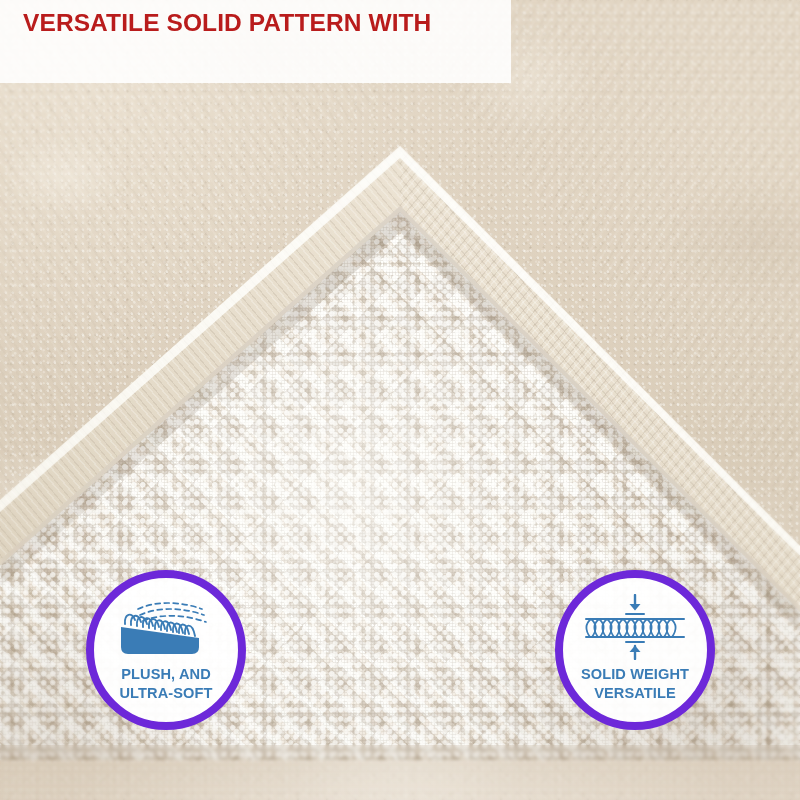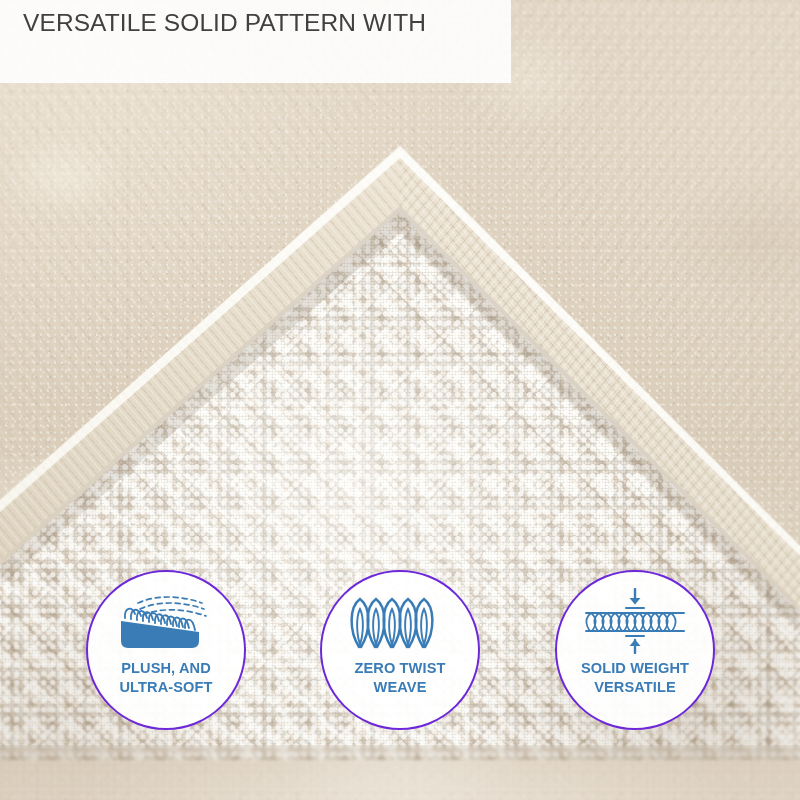--- a/index.html
+++ b/index.html
@@ -235,39 +235,39 @@
     position: absolute;
     left: 0; top: 0;
     width: 511px; height: 83px;
     background: rgba(255,255,255,.88);
     box-sizing: border-box;
     padding: 9px 0 0 23px;
   }
   .headline-line {
     font-size: 24.5px;
     line-height: 28px;
-    font-weight: normal;
+    font-weight: bold;
     letter-spacing: .1px;
-    color: #404040;
+    color: #b91c1c;
     white-space: nowrap;
   }
 
   
   .badges {
     position: absolute;
     left: 0; top: 570px;
     width: 800px; height: 170px;
   }
   .badge {
     position: absolute;
     top: 0;
     width: 160px; height: 160px;
     border-radius: 50%;
     background: rgba(255,255,255,.95);
-    border: 2px solid #6d28d9;
+    border: 8px solid #6d28d9;
     box-sizing: border-box;
     display: flex;
     flex-direction: column;
     align-items: center;
     justify-content: flex-start;
     padding-top: 18px;
   }
   .badge.b1 { left: 86px; }
   .badge.b2 { left: 320px; }
   .badge.b3 { left: 555px; }
@@ -353,47 +353,20 @@
           </g>
           <path d="M11 31 L11 51 Q11 58 18 58 L82 58 Q89 58 89 51 L89 42 Z" fill="#3a7cb6"></path>
         </svg>
       </div>
       <div class="badge-caption">
         <div>PLUSH, AND</div>
         <div>ULTRA-SOFT</div>
       </div>
     </div>
 
-    <div class="badge b2">
-      <div class="badge-art">
-        <svg width="106" height="60" viewBox="0 0 106 60" aria-hidden="true">
-          <g fill="none" stroke="#3a7cb6" stroke-width="2.5" stroke-linecap="round">
-
-            <path d="M12 56 C2 40, 2 16, 13 8 C24 16, 24 40, 14 56"></path>
-            <path d="M12 56 C17 44, 17 26, 13 18 C9 26, 9 44, 14 56" stroke-width="1.9"></path>
-
-            <path d="M28 56 C18 40, 18 16, 29 8 C40 16, 40 40, 30 56"></path>
-            <path d="M28 56 C33 44, 33 26, 29 18 C25 26, 25 44, 30 56" stroke-width="1.9"></path>
-
-            <path d="M44 56 C34 40, 34 16, 45 8 C56 16, 56 40, 46 56"></path>
-            <path d="M44 56 C49 44, 49 26, 45 18 C41 26, 41 44, 46 56" stroke-width="1.9"></path>
-
-            <path d="M60 56 C50 40, 50 16, 61 8 C72 16, 72 40, 62 56"></path>
-            <path d="M60 56 C65 44, 65 26, 61 18 C57 26, 57 44, 62 56" stroke-width="1.9"></path>
-
-            <path d="M76 56 C66 40, 66 16, 77 8 C88 16, 88 40, 78 56"></path>
-            <path d="M76 56 C81 44, 81 26, 77 18 C73 26, 73 44, 78 56" stroke-width="1.9"></path>
-          </g>
-        </svg>
-      </div>
-      <div class="badge-caption">
-        <div>ZERO TWIST</div>
-        <div>WEAVE</div>
-      </div>
-    </div>
 
     <div class="badge b3">
       <div class="badge-art">
         <svg width="118" height="66" viewBox="0 0 118 66" aria-hidden="true">
           <g stroke="#3a7cb6" stroke-width="2.4" stroke-linecap="round" fill="none">
 
             <path d="M59 1 L59 14"></path>
             <path d="M53.5 10 L59 16.5 L64.5 10" fill="#3a7cb6" stroke="none"></path>
 
             <path d="M50 20 L68 20" stroke-width="2"></path>

